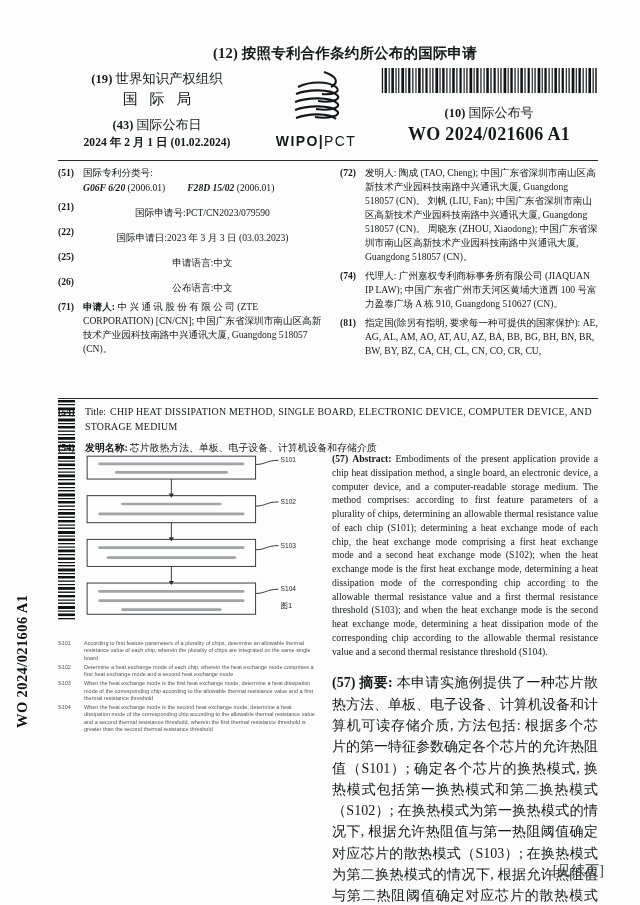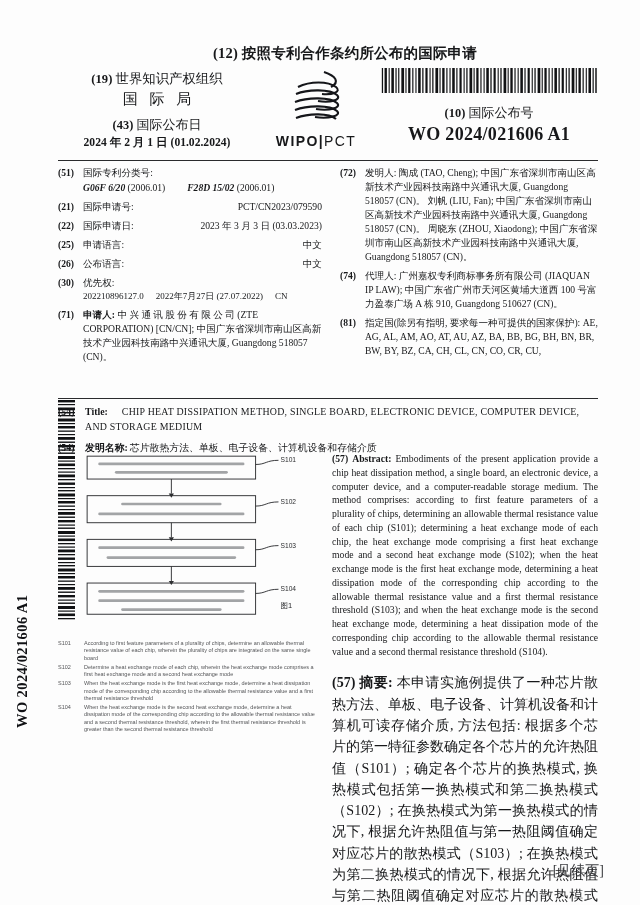--- a/index.html
+++ b/index.html
@@ -142,38 +142,39 @@
     font-weight: bold;
     width: 25px;
     flex: 0 0 25px;
     font-size: 9.6px;
   }
   .entry .body { flex: 1; }
   .b { font-weight: bold; }
   .i { font-style: italic; font-weight: bold; }
   .row2 {
     display: flex;
-    justify-content: space-between;
+    justify-content: center;
+    margin-top: 6px;
   }
   .spread { text-align: justify; text-align-last: justify; }
   .ipc-line { display: flex; gap: 22px; margin-top: 1px; }
 
   
   .titleblock {
     position: absolute;
     left: 58px; right: 42px;
     top: 405px;
     font-size: 9.9px;
     line-height: 1.5;
   }
   .title-en {
     display: flex;
   }
   .title-en .code { font-weight: bold; flex: 0 0 27px; }
-  .title-en .lab { font-weight: bold; margin-right: 14px; }
+  .title-en .lab { font-weight: normal; margin-right: 4px; }
   .title-en .txt { letter-spacing: 0.25px; }
   .title-zh {
     display: flex;
     margin-top: 6px;
   }
   .title-zh .code { font-weight: bold; flex: 0 0 27px; }
   .title-zh .lab { font-weight: bold; margin-right: 2px; }
 
   
   .lower {
@@ -397,31 +398,20 @@
       </div>
 
       <div class="entry">
         <div class="code">(26)</div>
         <div class="body row2">
           <span>公布语言:</span>
           <span>中文</span>
         </div>
       </div>
 
-      <div class="entry">
-        <div class="code">(30)</div>
-        <div class="body">
-          <div>优先权:</div>
-          <div style="display:flex; gap:12px; font-size:9px;">
-            <span>202210896127.0</span>
-            <span>2022年7月27日 (27.07.2022)</span>
-            <span>CN</span>
-          </div>
-        </div>
-      </div>
 
       <div class="entry">
         <div class="code">(71)</div>
         <div class="body">
           <span class="spread" style="display:inline;"><span class="b">申请人:</span>
           <span>中 兴 通 讯 股 份 有 限 公 司 (ZTE CORPORATION) [CN/CN]; 中国广东省深圳市南山区高新技术产业园科技南路中兴通讯大厦, Guangdong 518057 (CN)。</span></span>
         </div>
       </div>
 
     </div>

